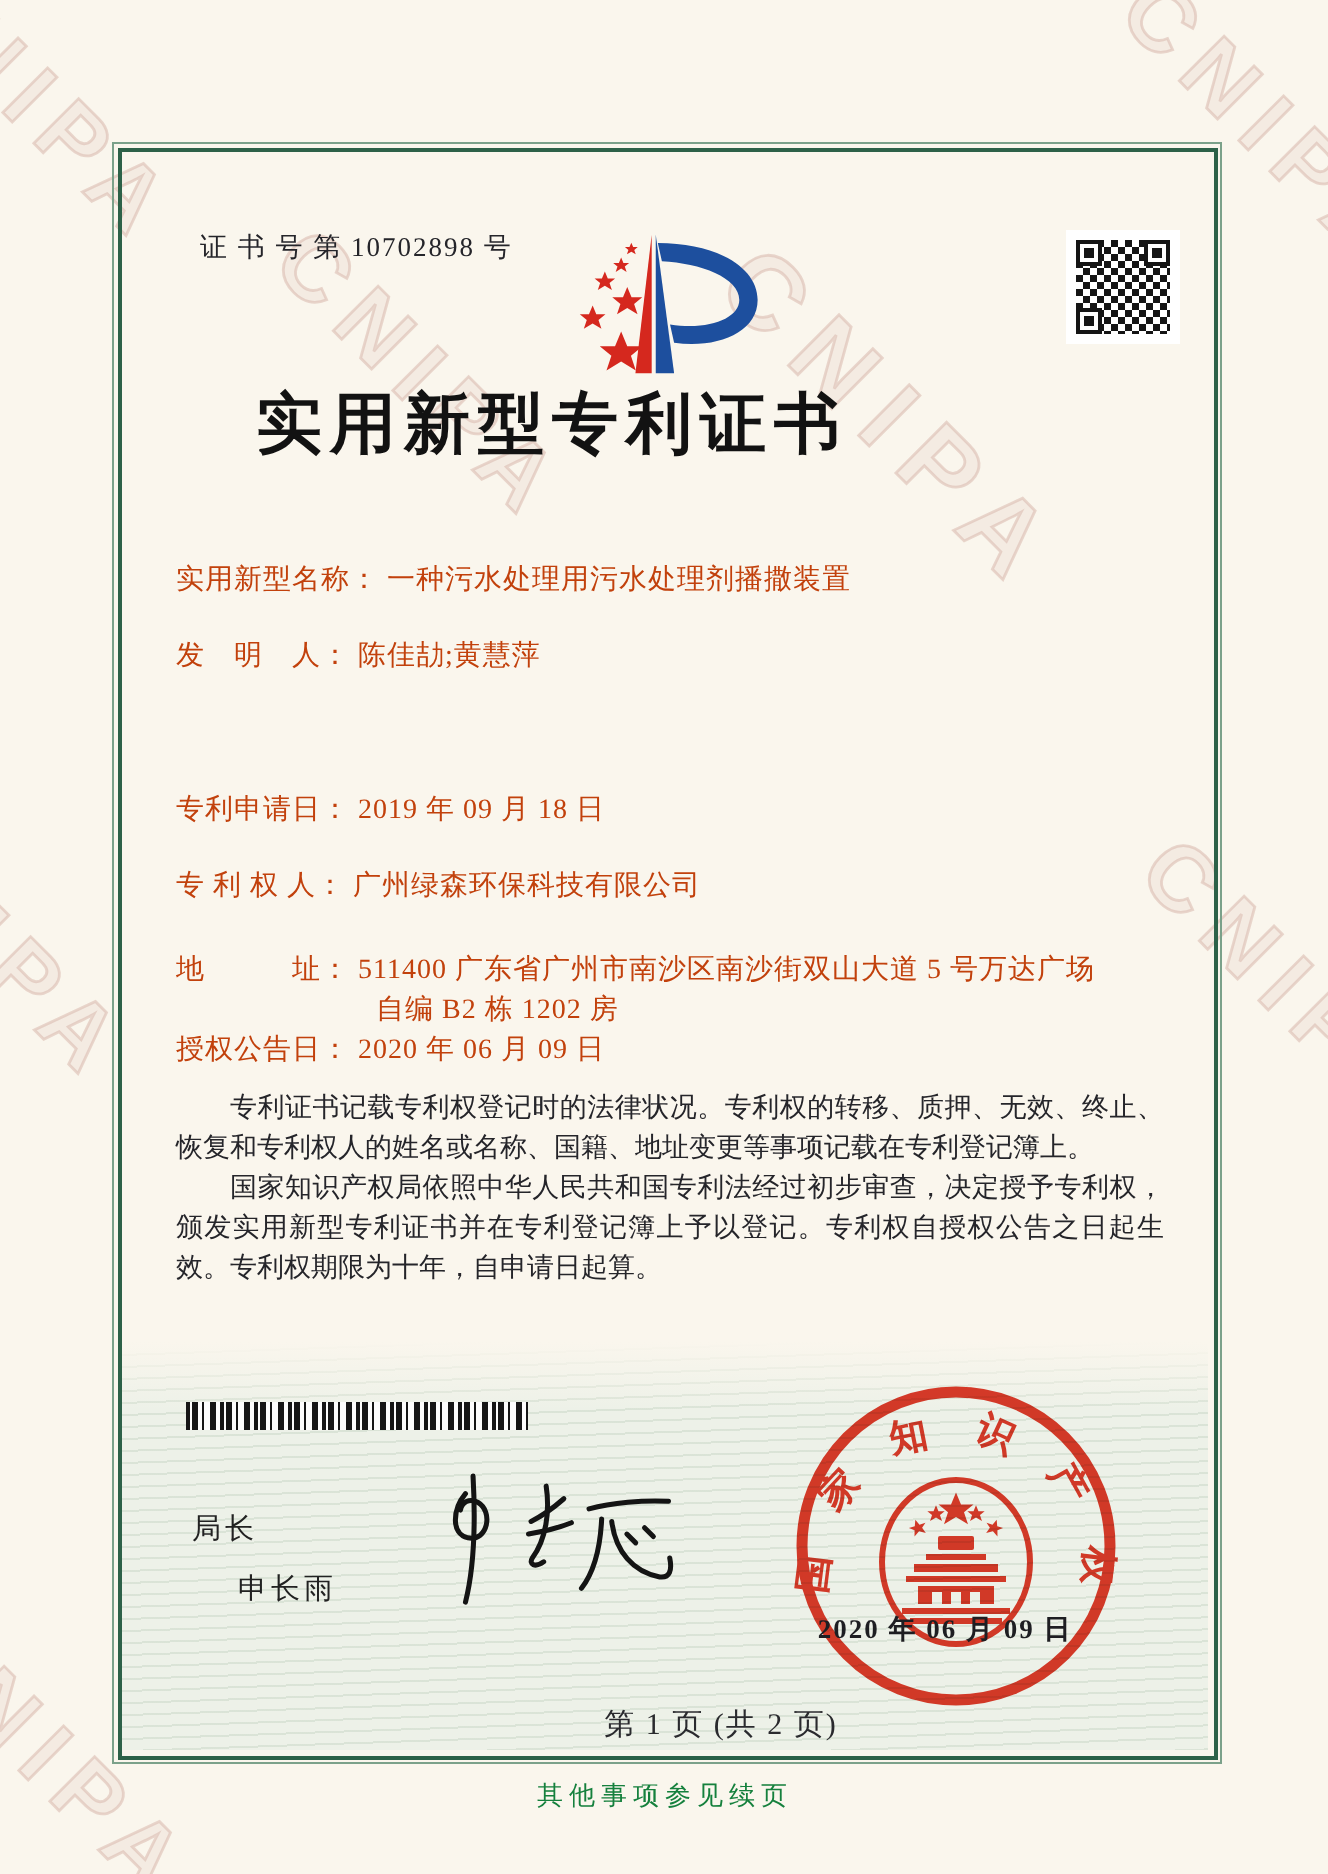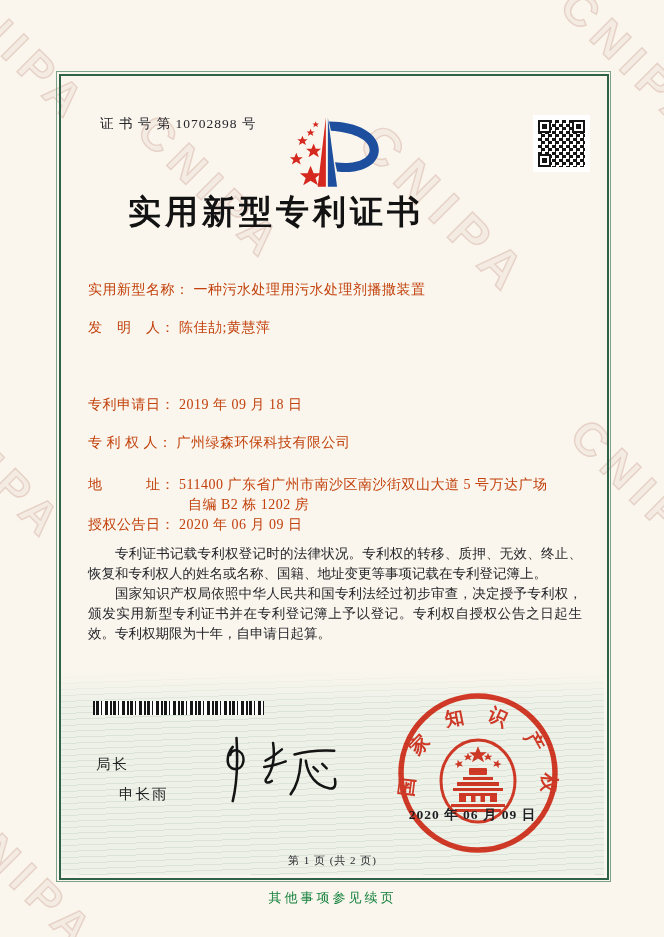--- a/index.html
+++ b/index.html
@@ -47,22 +47,22 @@
   .issuer-title{position:absolute;left:96px;top:755px;font-size:14.5px;letter-spacing:2px;
         font-family:Liberation Mono, monospace;color:#222;}
   .issuer-name{position:absolute;left:96px;top:785px;font-size:14.5px;letter-spacing:2px;
         font-family:"Liberation Sans","DejaVu Sans",sans-serif;color:#222;margin-left:23px;}
   .signature{position:absolute;left:205px;top:723px;width:145px;height:95px;}
   
   .seal{position:absolute;left:393px;top:688px;width:170px;height:170px;mix-blend-mode:multiply;opacity:.95;}
   .seal-date{position:absolute;left:405px;top:806px;width:135px;text-align:center;
         font-size:13.5px;font-weight:700;letter-spacing:1px;color:#1e1e22;}
   
-  .pageno{position:absolute;left:56px;top:853px;width:553px;text-align:center;font-size:11px;
-        letter-spacing:1px;color:#2a2a2e;}
+  .pageno{position:absolute;left:56px;top:853px;width:553px;text-align:center;font-size:15px;
+        letter-spacing:1px;color:#2a2a2e;padding-left:28px;}
   .footnote{position:absolute;left:56px;top:889px;width:553px;text-align:center;font-size:13px;
         letter-spacing:3px;color:#15803d;font-style:oblique 7deg;}
 </style>
 </head>
 <body>
 
 <div id="page">
 
   <div class="wm" style="left:-30px;top:-36px;">CNIPA</div>
   <div class="wm" style="left:588px;top:-22px;">CNIPA</div>

